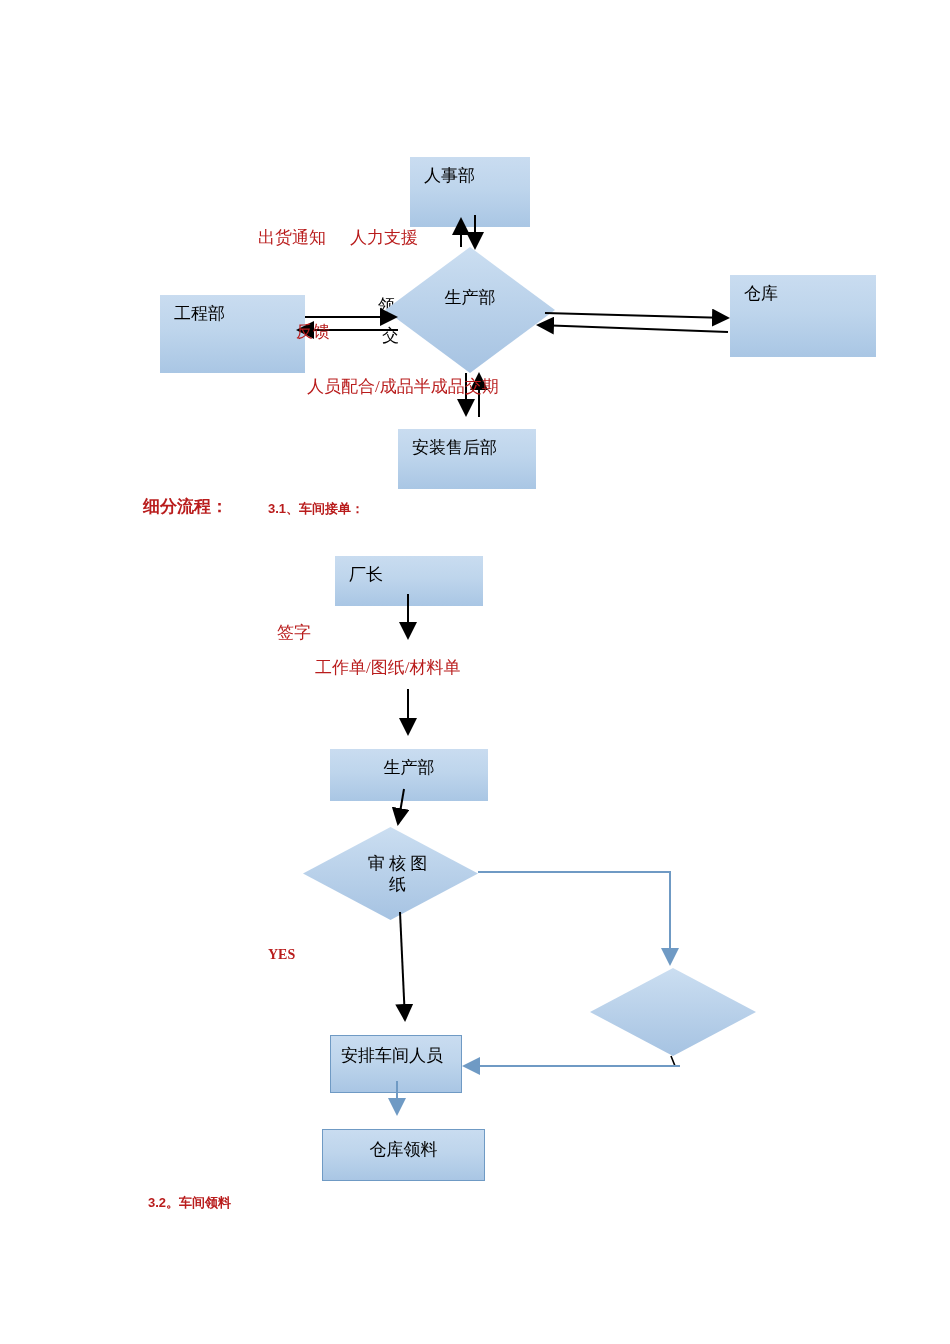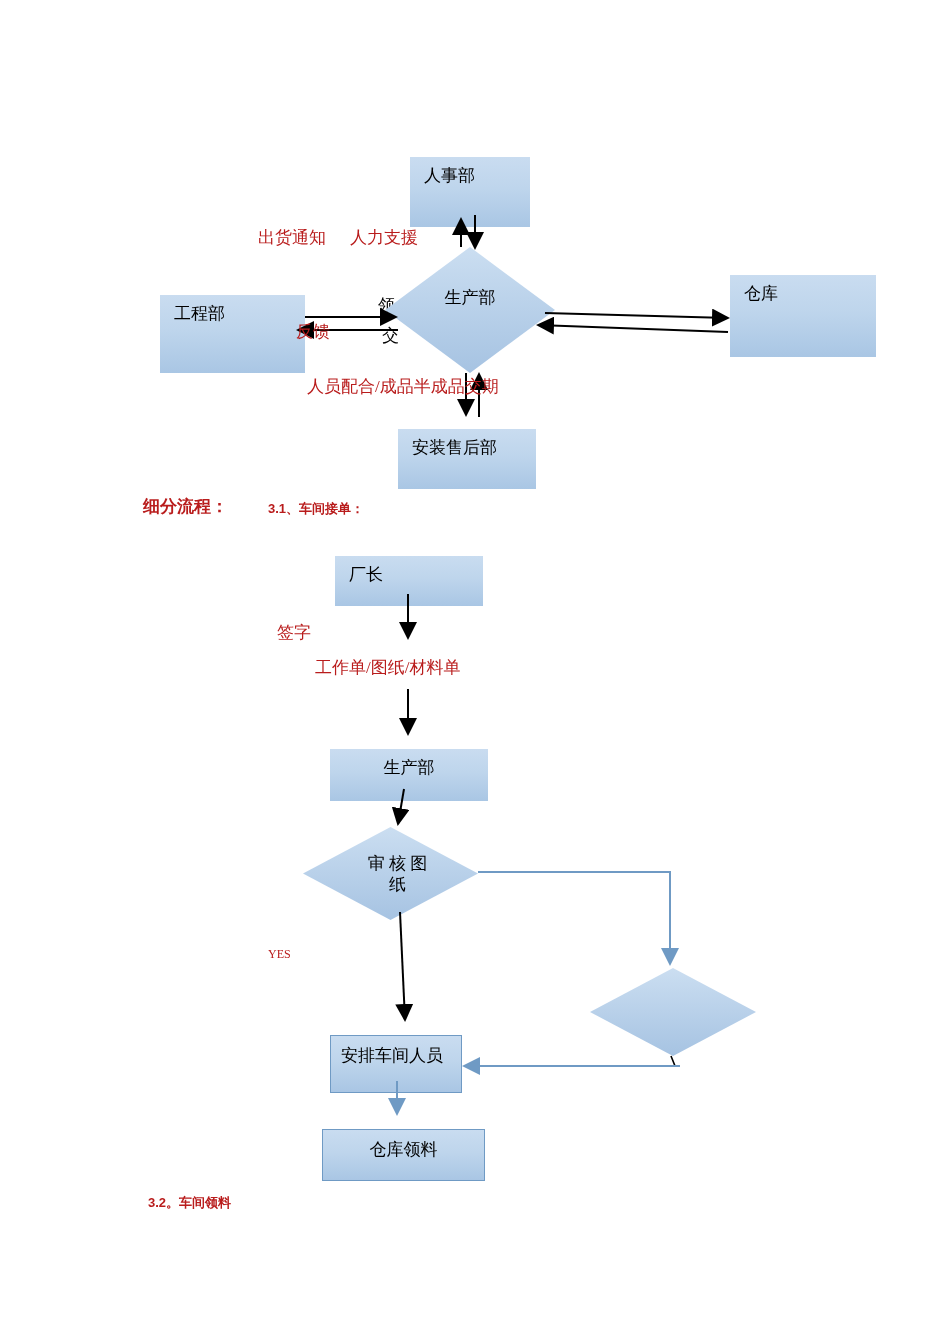--- a/index.html
+++ b/index.html
@@ -92,21 +92,22 @@
     font-family: "Liberation Sans", "DejaVu Sans", sans-serif;
     font-weight: bold;
     font-size: 17px;
   }
   .ftext.subheading {
     font-family: "Liberation Sans", "DejaVu Sans", sans-serif;
     font-weight: bold;
     font-size: 13px;
   }
   .ftext.latin {
-    font-size: 12px;
+    font-size: 14px;
+    font-weight: bold;
   }
   .obscured {
     position: absolute;
     font-size: 17px;
     white-space: nowrap;
     color: #000;
   }
 </style>
 </head>
 <body>

